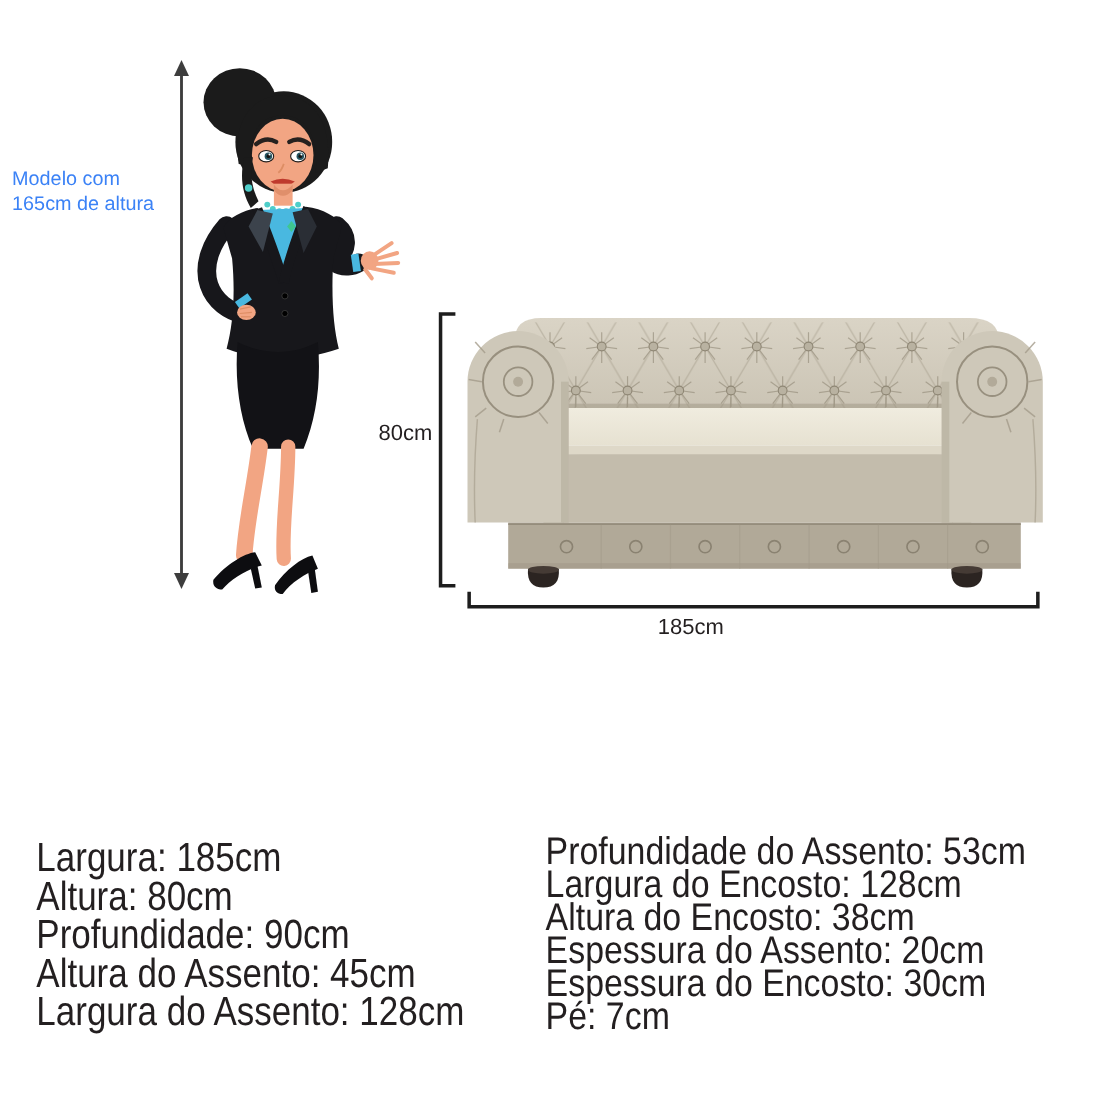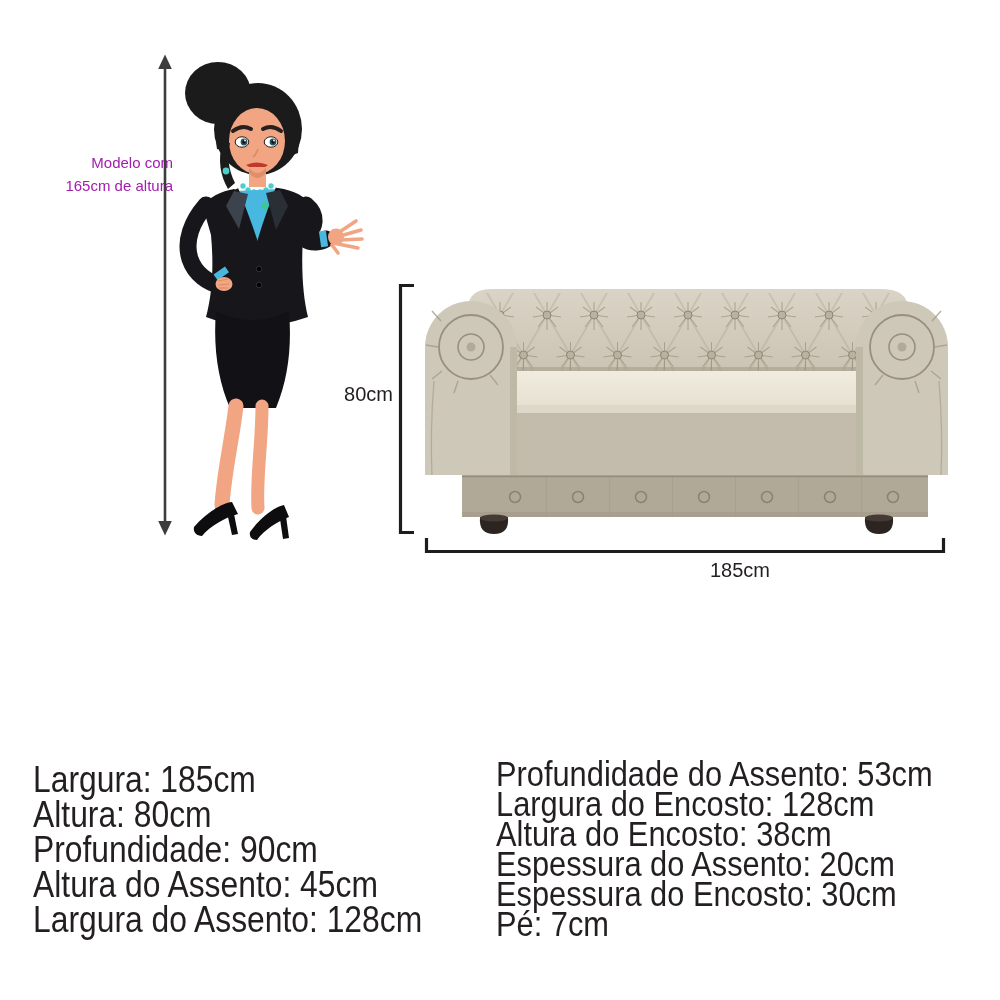--- a/index.html
+++ b/index.html
@@ -2,21 +2,21 @@
 <html><head>
 <meta charset="utf-8">
 <style>
   html,body{margin:0;padding:0;background:#ffffff;}
   #stage{
     position:relative;width:1000px;height:1000px;background:#ffffff;overflow:hidden;
     font-family:"Liberation Sans","DejaVu Sans",sans-serif;color:#231f20;
   }
   .abs{position:absolute;}
   .caption{
-    text-align:right;font-size:15px;line-height:23px;color:#a21caf;
+    text-align:left;font-size:18px;line-height:23px;color:#3b82f6;
   }
   .measure-label{font-size:20px;color:#231f20;white-space:nowrap;}
   .spec-col{white-space:nowrap;transform-origin:0 0;color:#231f20;}
   .spec-col.left{font-size:37px;line-height:35px;transform:scaleX(0.86);}
   .spec-col.right{font-size:35px;line-height:30px;transform:scaleX(0.88);}
   .spec-line{white-space:nowrap;}
   svg{display:block;overflow:visible;}
 </style>
 </head>
 <body>
@@ -242,21 +242,21 @@
       </g>
     </g>
 
     <use href="#foot"></use>
     <use href="#foot" transform="translate(537 0) scale(-1 1)"></use>
   </svg>
 
   <svg class="abs" style="left:424px;top:535px;" width="522" height="20" viewBox="0 0 522 20">
     <path d="M 2.5 3 L 2.5 16.5 L 519.5 16.5 L 519.5 3" stroke="#1d1d1d" stroke-width="3.2" fill="none"></path>
   </svg>
-  <div class="abs measure-label" style="left:598px;top:559px;width:172px;text-align:right;">185cm</div>
+  <div class="abs measure-label" style="left:598px;top:559px;width:172px;text-align:left;">185cm</div>
 
   <div class="abs spec-col left" style="left:33px;top:762px;">
     <div class="spec-line">Largura: 185cm</div>
     <div class="spec-line">Altura: 80cm</div>
     <div class="spec-line">Profundidade: 90cm</div>
     <div class="spec-line">Altura do Assento: 45cm</div>
     <div class="spec-line">Largura do Assento: 128cm</div>
   </div>
 
   <div class="abs spec-col right" style="left:496px;top:759px;">

